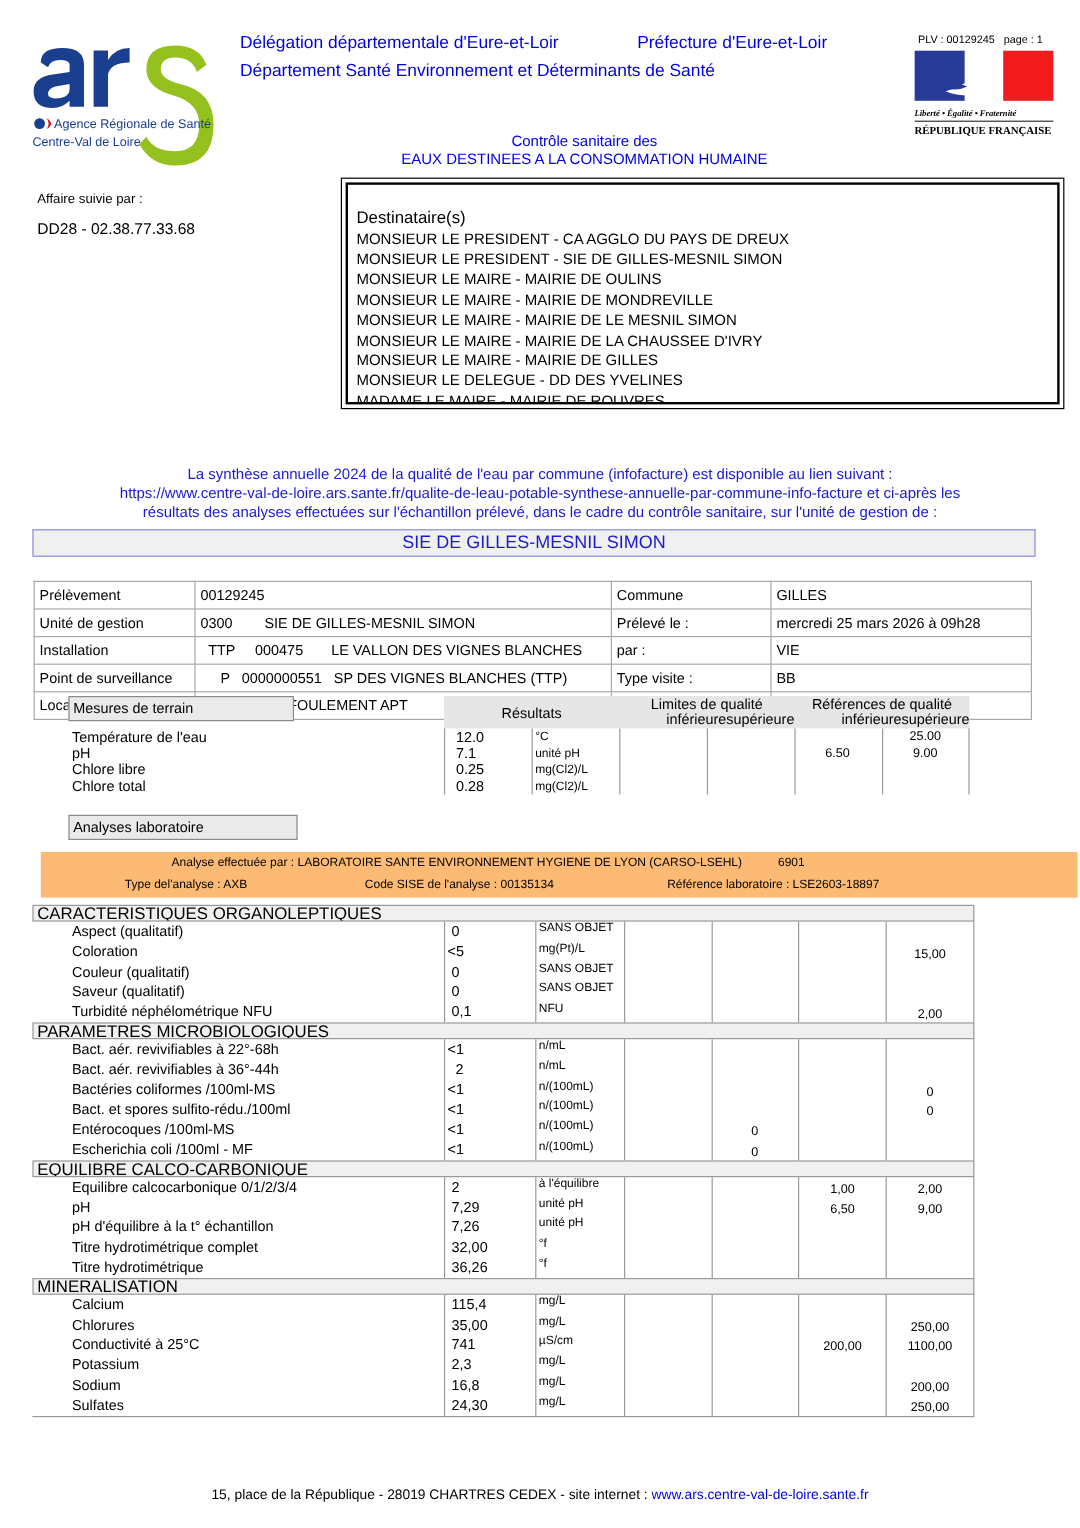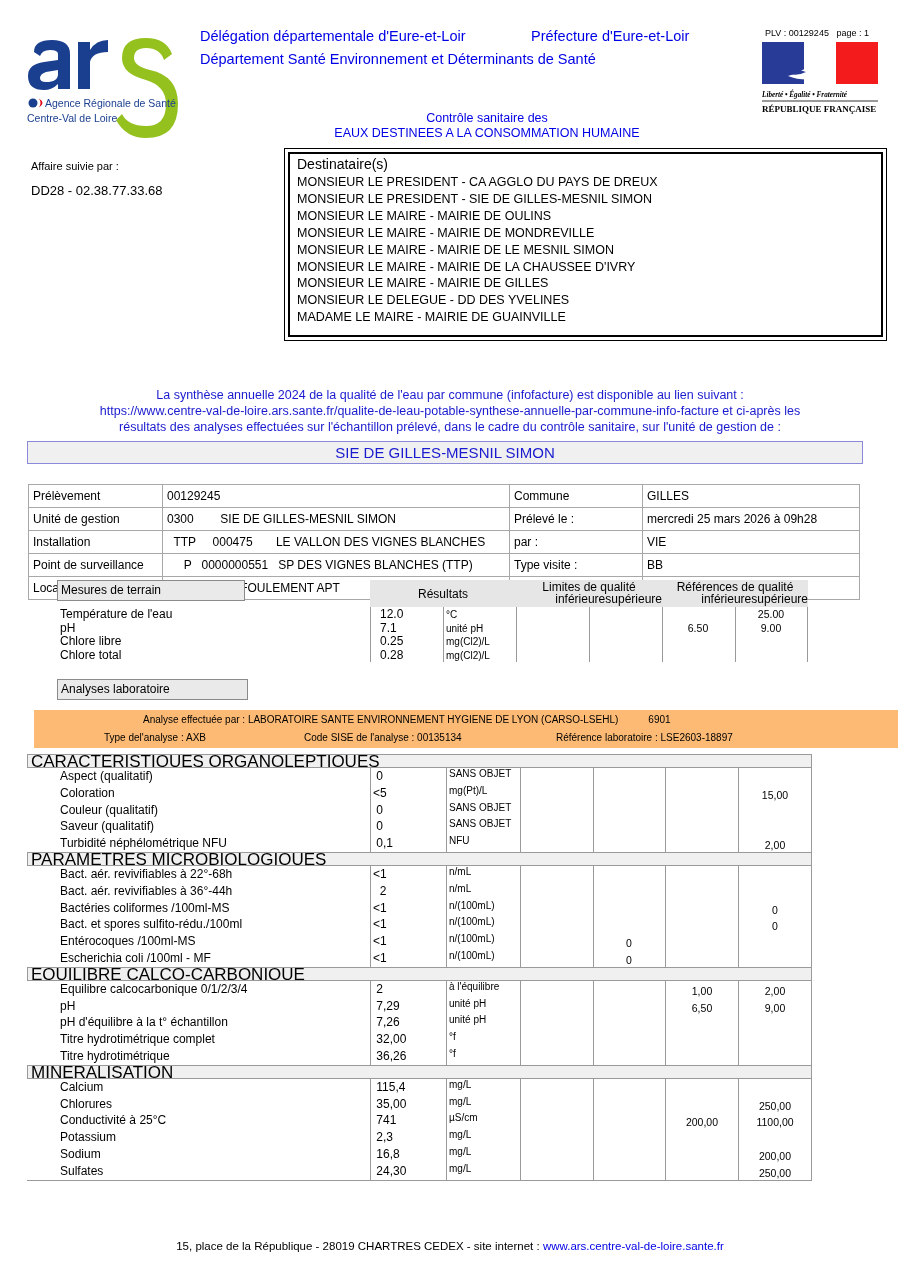--- a/index.html
+++ b/index.html
@@ -17,21 +17,21 @@
 
   #plv { left: 765px; top: 28px; font-size: 9px; color: #000; }
   #marianne { left: 762px; top: 42px; width: 116px; height: 76px; }
 
   .ctl { font-size: 12.5px; text-align: center; width: 380px; left: 297px; }
 
   #suivi-label { left: 31px; top: 160px; font-size: 11px; }
   #suivi-value { left: 31px; top: 183px; font-size: 13px; }
 
   #dest-box { left: 284px; top: 148px; width: 603px; height: 193px; border: 1px solid #000; }
-  #dest-inner { position: absolute; left: 3px; top: 3px; right: 3px; bottom: 3px; border: 2px solid #000; overflow: hidden; padding: 2px 0 0 7px; }
+  #dest-inner { position: absolute; left: 3px; top: 3px; right: 3px; bottom: 3px; border: 2px solid #000; overflow: hidden; padding: 19px 0 0 7px; }
   #dest-title { font-size: 14px; line-height: 17px; margin-bottom: 1px; }
   .dest-line { font-size: 12.5px; line-height: 16.9px; white-space: nowrap; }
 
   .syn { width: 900px; left: 0; text-align: center; font-size: 12.5px; color: #1a1ad0; }
 
   #unit-banner { left: 27px; top: 441px; width: 836px; height: 23px; border: 1px solid #8a8ad8; background: #f0f0f0; text-align: center; font-size: 15px; line-height: 21px; color: #1a1ad0; }
 
   
   #info { left: 28px; top: 484px; width: 832px; border-collapse: collapse; font-size: 12px; }
   #info td { border: 1px solid #a8a8a8; height: 15.5px; padding: 4px 4px; line-height: 14px; white-space: nowrap; }
@@ -62,21 +62,21 @@
 
   
   #lab-info { left: 34px; top: 710px; width: 864px; height: 38px; background: #fdba74; font-size: 10px; }
   #lab-line1 { position: absolute; top: 4px; left: 109px; }
   #lab-line1 .code { margin-left: 30px; }
   #lab-line2 { position: absolute; top: 22px; left: 70px; width: 700px; }
   #lab-line2 span { position: absolute; white-space: nowrap; }
 
   
   #results { left: 27px; top: 754px; width: 785px; font-size: 12px; }
-  .cat { height: 14px; line-height: 13px; background: #f0f0f0; border: 1px solid #9a9a9a; border-right: 1px solid #9a9a9a; padding-left: 3px; font-size: 17px; white-space: nowrap; overflow: hidden; }
+  .cat { height: 14px; line-height: 13px; background: #f0f0f0; border: 1px solid #9a9a9a; border-right: 1px solid #9a9a9a; padding-left: 3px; font-size: 14px; white-space: nowrap; overflow: hidden; }
   .grp { position: relative; border-left: 0; }
   .rrow { position: relative; height: 16.8px; line-height: 16.8px; white-space: nowrap; }
   .rrow .lbl { position: absolute; left: 33px; }
   .rrow .val { position: absolute; left: 346px; }
   .rrow .unit { position: absolute; left: 422px; font-size: 10px; top: -2px; }
   .rrow .linf { position: absolute; left: 494px; width: 72px; text-align: center; font-size: 10.5px; top: 2px; }
   .rrow .lsup { position: absolute; left: 566px; width: 72px; text-align: center; font-size: 10.5px; top: 2px; }
   .rrow .rinf { position: absolute; left: 639px; width: 72px; text-align: center; font-size: 10.5px; top: 2px; }
   .rrow .rsup { position: absolute; left: 711px; width: 74px; text-align: center; font-size: 10.5px; top: 2px; }
   .grp .v { position: absolute; top: 0; bottom: 0; width: 1px; background: #9a9a9a; }
@@ -135,20 +135,21 @@
   <div id="dest-inner">
     <div id="dest-title">Destinataire(s)</div>
     <div class="dest-line">MONSIEUR LE PRESIDENT - CA AGGLO DU PAYS DE DREUX</div>
     <div class="dest-line">MONSIEUR LE PRESIDENT - SIE DE GILLES-MESNIL SIMON</div>
     <div class="dest-line">MONSIEUR LE MAIRE - MAIRIE DE OULINS</div>
     <div class="dest-line">MONSIEUR LE MAIRE - MAIRIE DE MONDREVILLE</div>
     <div class="dest-line">MONSIEUR LE MAIRE - MAIRIE DE LE MESNIL SIMON</div>
     <div class="dest-line">MONSIEUR LE MAIRE - MAIRIE DE LA CHAUSSEE D'IVRY</div>
     <div class="dest-line">MONSIEUR LE MAIRE - MAIRIE DE GILLES</div>
     <div class="dest-line">MONSIEUR LE DELEGUE - DD DES YVELINES</div>
+    <div class="dest-line">MADAME LE MAIRE - MAIRIE DE ROUVRES</div>
     <div class="dest-line">MADAME LE MAIRE - MAIRIE DE GUAINVILLE</div>
   </div>
 </div>
 
 <div class="abs syn" style="top:388px;">La synthèse annuelle 2024 de la qualité de l'eau par commune (infofacture) est disponible au lien suivant :</div>
 <div class="abs syn" style="top:404px;">https://www.centre-val-de-loire.ars.sante.fr/qualite-de-leau-potable-synthese-annuelle-par-commune-info-facture et ci-après les</div>
 <div class="abs syn" style="top:420px;">résultats des analyses effectuées sur l'échantillon prélevé, dans le cadre du contrôle sanitaire, sur l'unité de gestion de :</div>
 
 <div id="unit-banner" class="abs">SIE DE GILLES-MESNIL SIMON</div>
 

